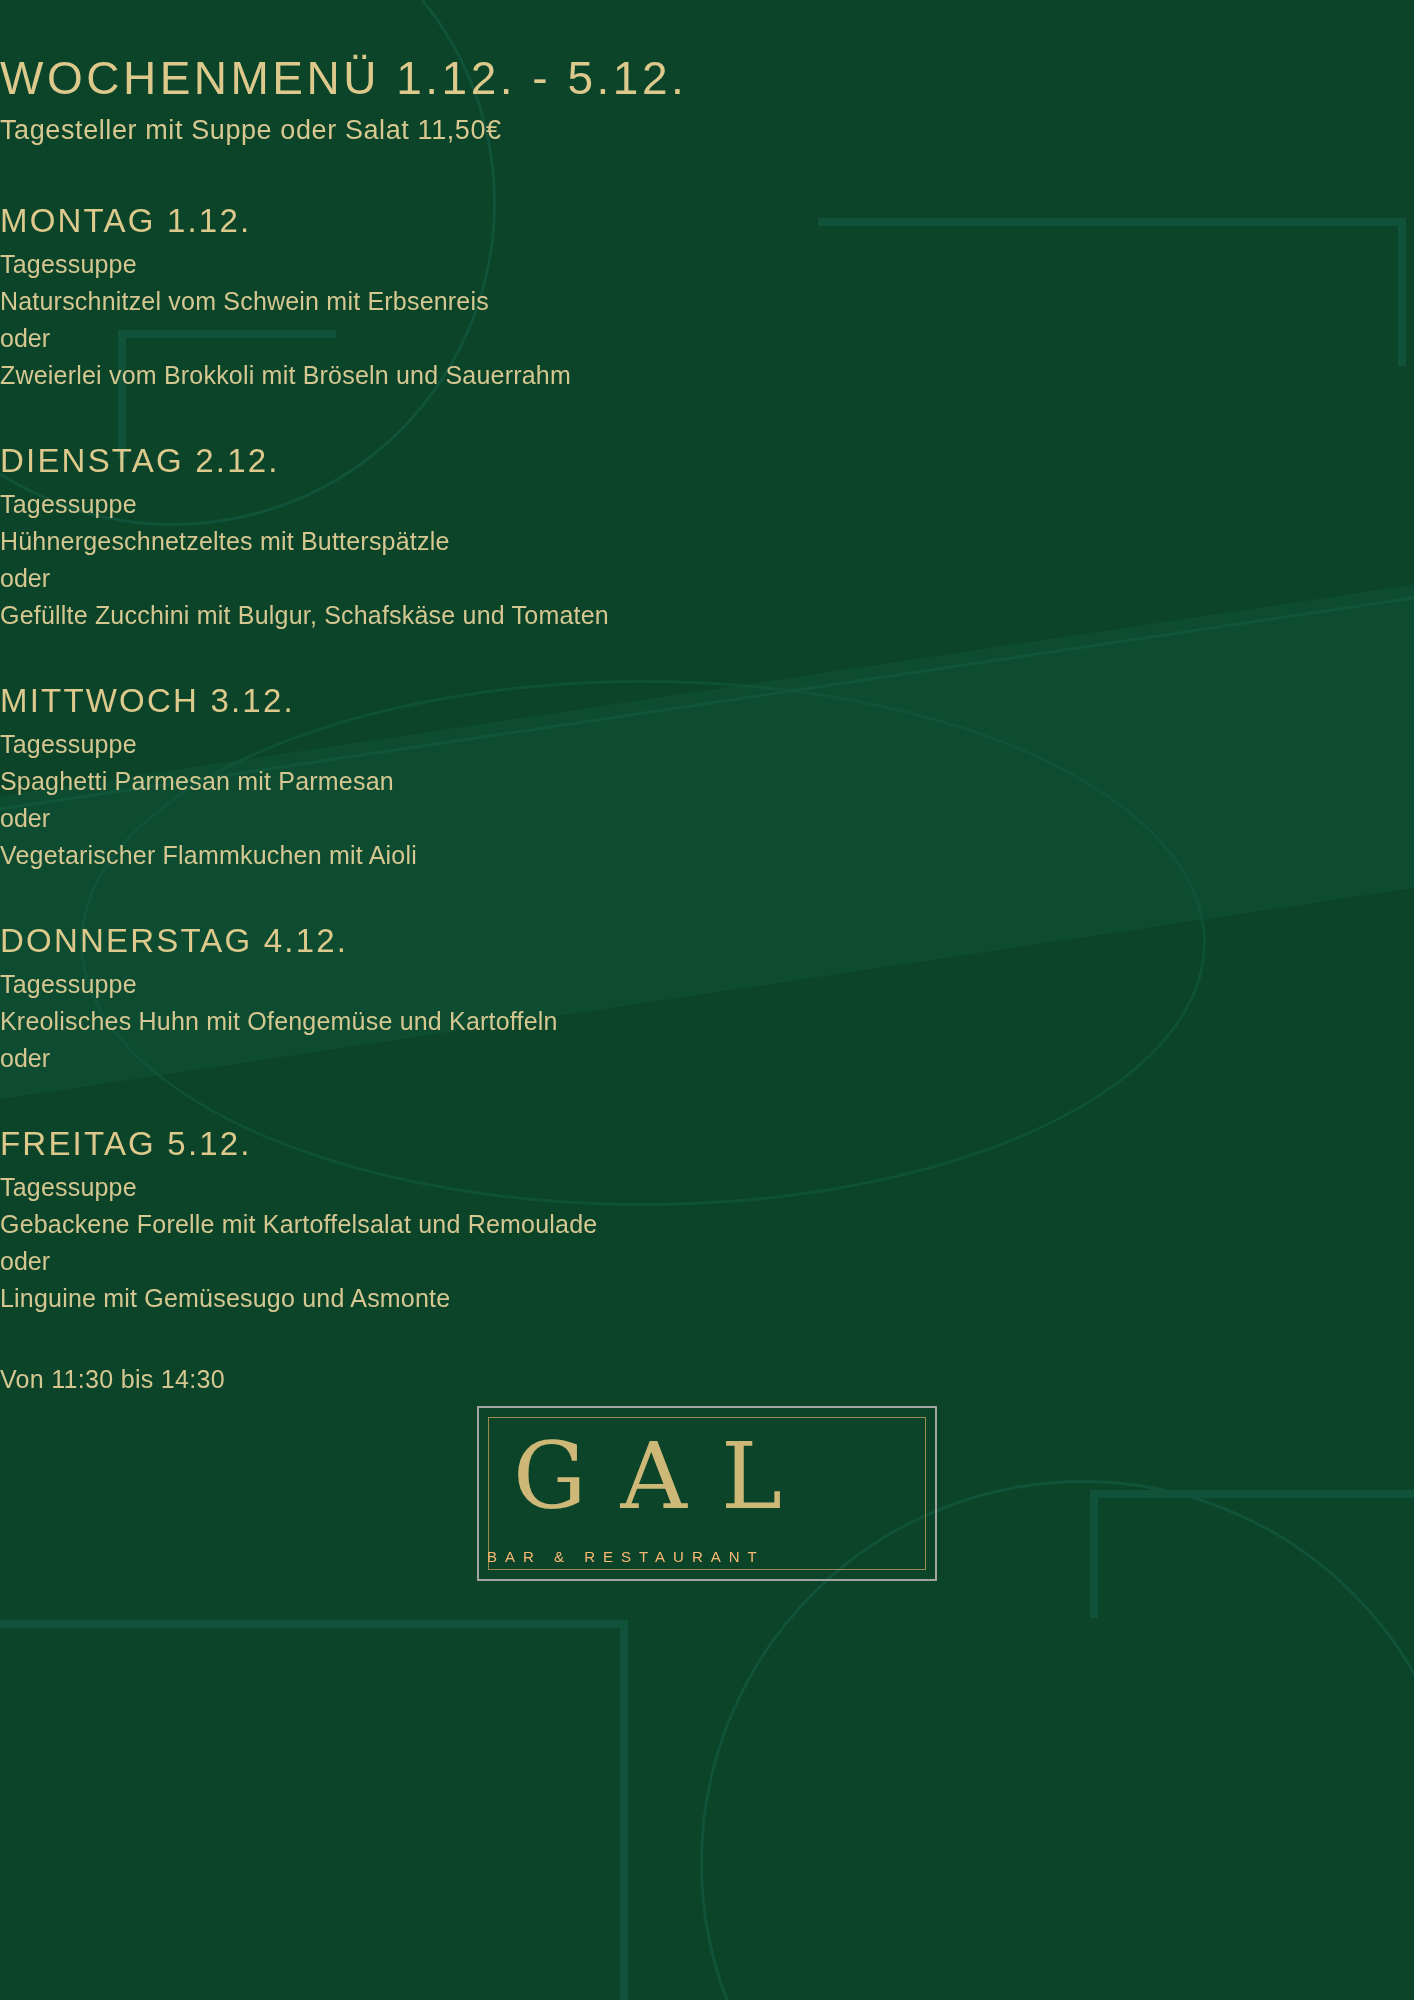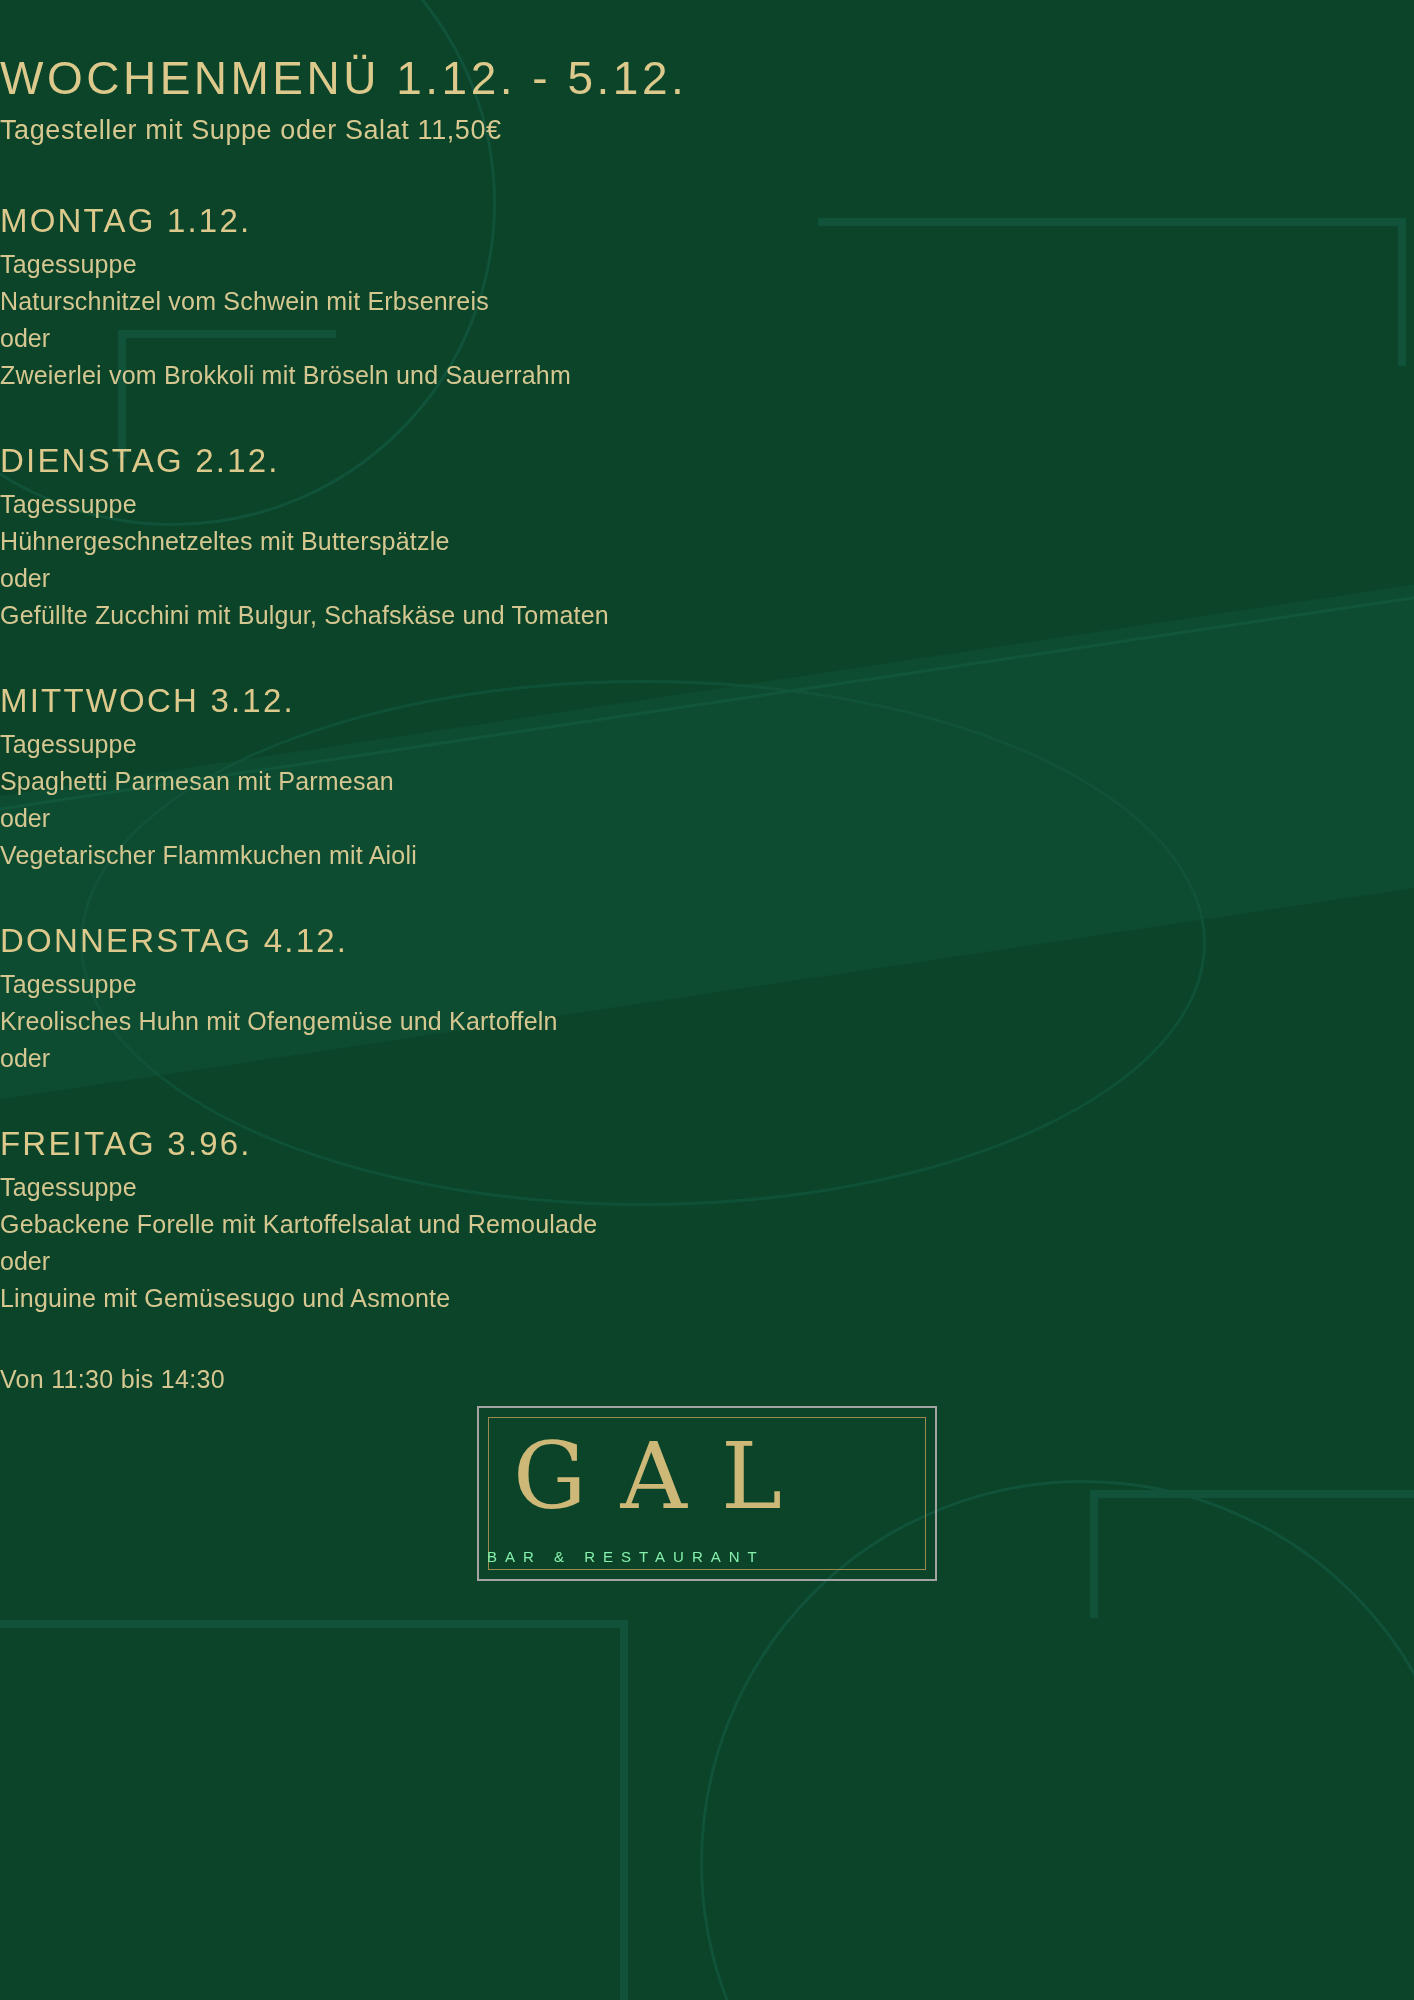--- a/index.html
+++ b/index.html
@@ -187,21 +187,21 @@
     text-indent: 34px;
     line-height: 1.1;
   }
   .logo-sub {
     position: absolute;
     bottom: 14px;
     left: 0;
     right: 0;
     font-size: 15px;
     letter-spacing: 8px;
-    color: #86efac;
+    color: #fdba74;
     text-indent: 8px;
   }
 </style>
 </head>
 <body>
 
 <div class="bg-layer">
   <div class="deco circle-tl"></div>
   <div class="deco bracket-tl"></div>
   <div class="deco bracket-tr"></div>
@@ -247,21 +247,21 @@
     </div>
 
     <div class="day-block">
       <h2 class="day-title">DONNERSTAG 4.12.</h2>
       <div class="day-line">Tagessuppe</div>
       <div class="day-line">Kreolisches Huhn mit Ofengemüse und Kartoffeln</div>
       <div class="or-line">oder</div>
     </div>
 
     <div class="day-block">
-      <h2 class="day-title">FREITAG 3.96.</h2>
+      <h2 class="day-title">FREITAG 5.12.</h2>
       <div class="day-line">Tagessuppe</div>
       <div class="day-line">Gebackene Forelle mit Kartoffelsalat und Remoulade</div>
       <div class="or-line">oder</div>
       <div class="day-line">Linguine mit Gemüsesugo und Asmonte</div>
     </div>
 
   </div>
 
   <div class="hours">Von 11:30 bis 14:30</div>
 

